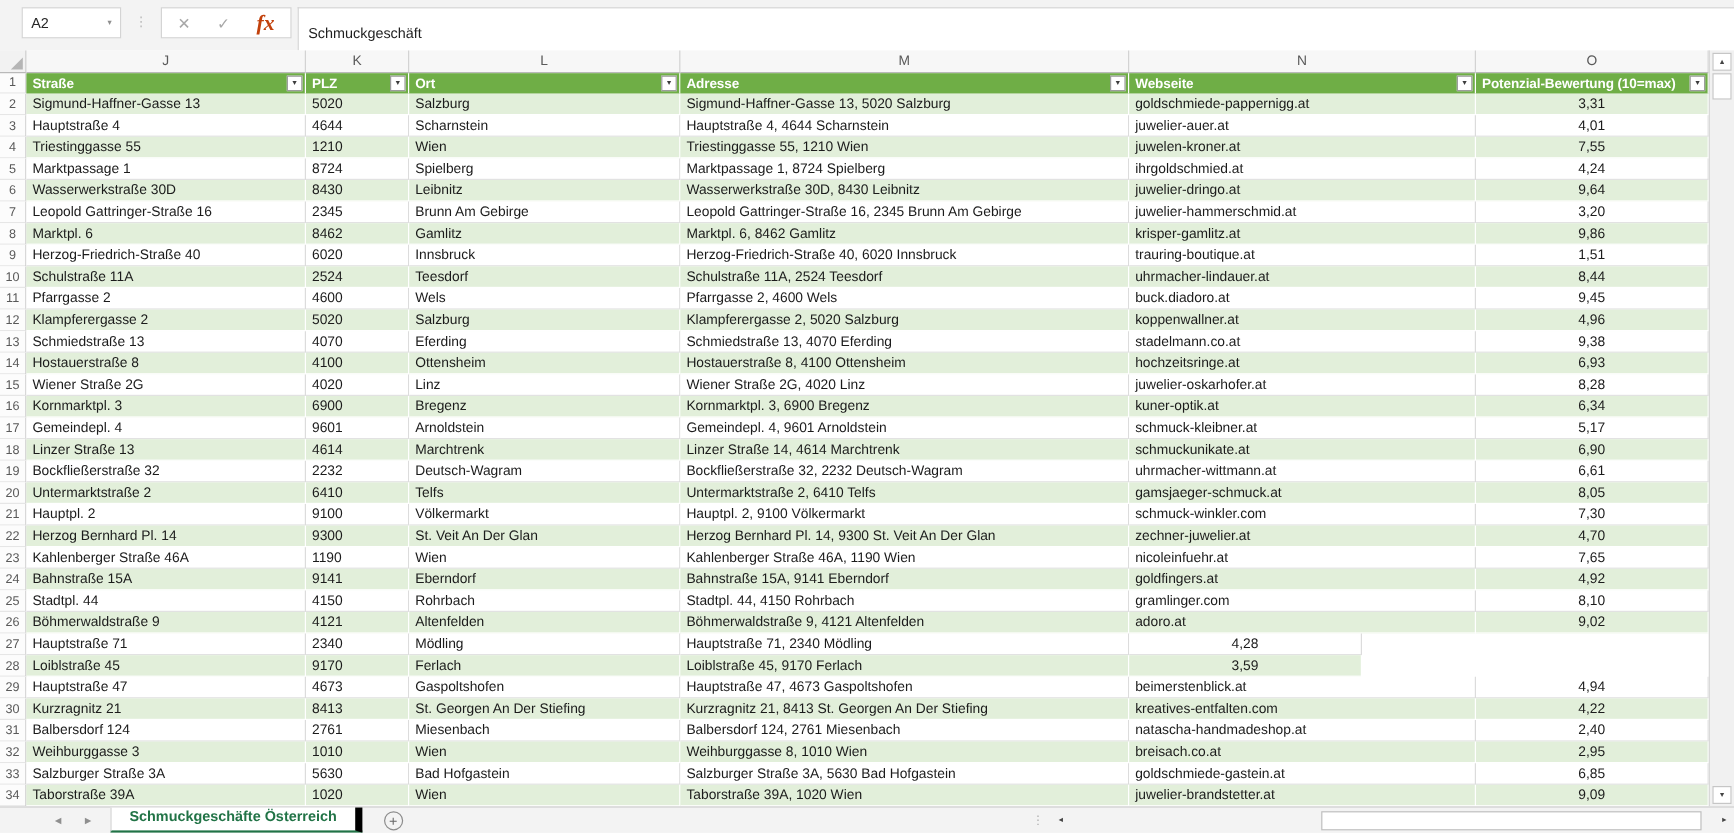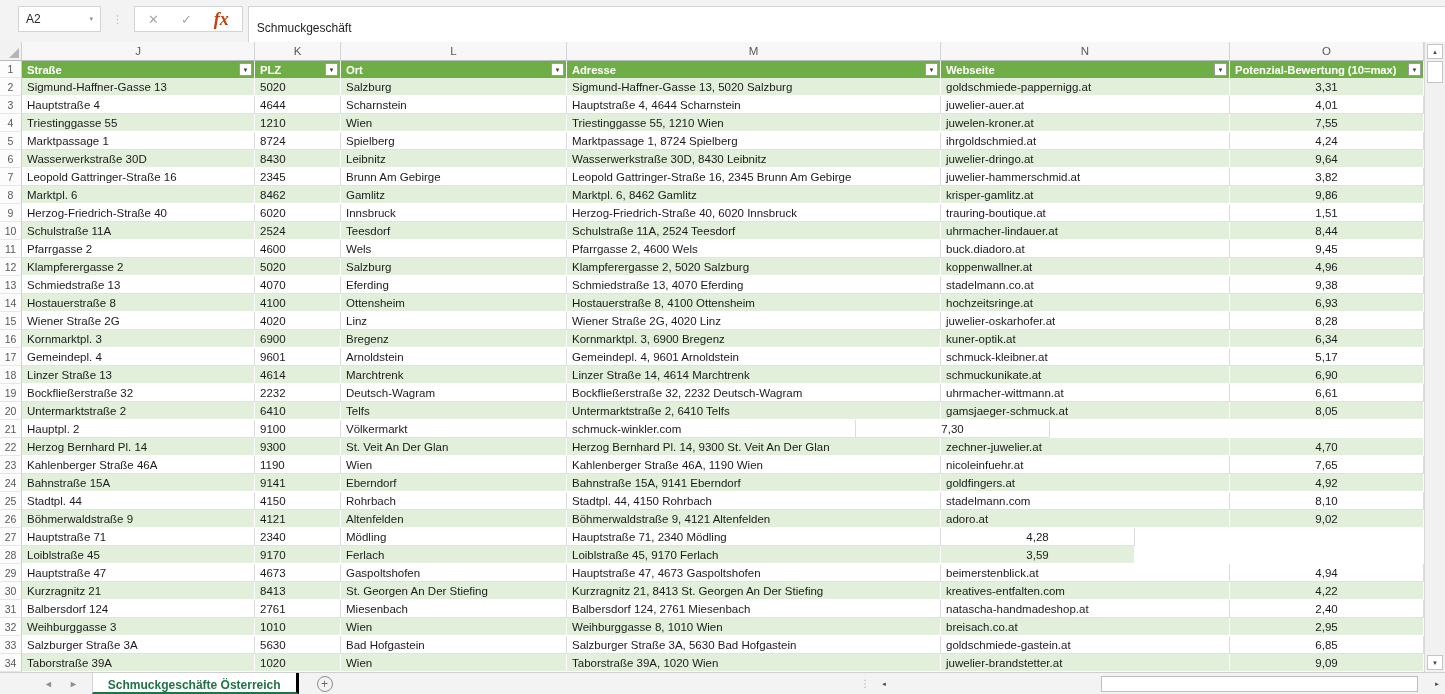--- a/index.html
+++ b/index.html
@@ -42,21 +42,21 @@
 
   
   .vscroll { width: 21px; height: 630px; background: #f1f1f1; border-left: 1px solid #d9d9d9; display: flex; flex-direction: column; align-items: center; padding: 2px 2px; }
   .vbtn { width: 16px; height: 15px; background: #fff; border: 1px solid #c6c6c6; color: #444; font-size: 6px; display: flex; align-items: center; justify-content: center; flex: none; }
   .vthumb { width: 16px; height: 22px; background: #fff; border: 1px solid #c6c6c6; margin-top: 2px; flex: none; }
   .vspacer { flex: 1; }
 
   
   .bottom-bar { height: 22px; background: #f3f3f3; border-top: 1px solid #cfcfcf; display: flex; align-items: stretch; position: relative; flex: none; }
   .sheet-nav { display: flex; align-items: center; gap: 16px; margin-left: 44px; color: #8f8f8f; font-size: 9px; }
-  .sheet-tab { margin-left: 14px; background: #fff; border-left: 1px solid #d4d4d4; border-right: 3px solid #000000; border-bottom: 2px solid #217346; display: flex; align-items: flex-end; padding: 0 15px; font-size: 12px; font-weight: bold; color: #217346; }
+  .sheet-tab { margin-left: 14px; background: #fff; border-left: 1px solid #d4d4d4; border-right: 6px solid #000000; border-bottom: 2px solid #217346; display: flex; align-items: flex-start; padding: 0 15px; font-size: 12px; font-weight: bold; color: #217346; }
   .add-sheet { width: 16px; height: 16px; border: 1px solid #8c8c8c; border-radius: 50%; color: #666; font-size: 12px; line-height: 1; display: flex; align-items: center; justify-content: center; align-self: center; margin-left: 18px; }
   .hscroll { position: absolute; right: 0; top: 0; bottom: 0; width: 585px; display: flex; align-items: center; }
   .drag-dots { color: #adadad; font-size: 10px; margin-right: 6px; }
   .hbtn { width: 16px; height: 16px; background: #f3f3f3; color: #444; font-size: 6px; display: flex; align-items: center; justify-content: center; flex: none; }
   .htrack { flex: 1; height: 16px; position: relative; }
   .hthumb { position: absolute; left: 39%; width: 59%; top: 0; height: 16px; background: #fff; border: 1px solid #bdbdbd; }
 </style>
 </head>
 <body>
 
@@ -164,21 +164,21 @@
             <div class="cell w-n">juwelier-dringo.at</div>
             <div class="cell w-o center">9,64</div>
           </div>
           <div class="row">
             <div class="rownum">7</div>
             <div class="cell w-j">Leopold Gattringer-Straße 16</div>
             <div class="cell w-k">2345</div>
             <div class="cell w-l">Brunn Am Gebirge</div>
             <div class="cell w-m">Leopold Gattringer-Straße 16, 2345 Brunn Am Gebirge</div>
             <div class="cell w-n">juwelier-hammerschmid.at</div>
-            <div class="cell w-o center">3,82</div>
+            <div class="cell w-o center">3,20</div>
           </div>
           <div class="row banded">
             <div class="rownum">8</div>
             <div class="cell w-j">Marktpl. 6</div>
             <div class="cell w-k">8462</div>
             <div class="cell w-l">Gamlitz</div>
             <div class="cell w-m">Marktpl. 6, 8462 Gamlitz</div>
             <div class="cell w-n">krisper-gamlitz.at</div>
             <div class="cell w-o center">9,86</div>
           </div>
@@ -288,20 +288,21 @@
             <div class="cell w-l">Telfs</div>
             <div class="cell w-m">Untermarktstraße 2, 6410 Telfs</div>
             <div class="cell w-n">gamsjaeger-schmuck.at</div>
             <div class="cell w-o center">8,05</div>
           </div>
           <div class="row">
             <div class="rownum">21</div>
             <div class="cell w-j">Hauptpl. 2</div>
             <div class="cell w-k">9100</div>
             <div class="cell w-l">Völkermarkt</div>
+            <div class="cell w-m">Hauptpl. 2, 9100 Völkermarkt</div>
             <div class="cell w-n">schmuck-winkler.com</div>
             <div class="cell w-o center">7,30</div>
           </div>
           <div class="row banded">
             <div class="rownum">22</div>
             <div class="cell w-j">Herzog Bernhard Pl. 14</div>
             <div class="cell w-k">9300</div>
             <div class="cell w-l">St. Veit An Der Glan</div>
             <div class="cell w-m">Herzog Bernhard Pl. 14, 9300 St. Veit An Der Glan</div>
             <div class="cell w-n">zechner-juwelier.at</div>
@@ -324,21 +325,21 @@
             <div class="cell w-m">Bahnstraße 15A, 9141 Eberndorf</div>
             <div class="cell w-n">goldfingers.at</div>
             <div class="cell w-o center">4,92</div>
           </div>
           <div class="row">
             <div class="rownum">25</div>
             <div class="cell w-j">Stadtpl. 44</div>
             <div class="cell w-k">4150</div>
             <div class="cell w-l">Rohrbach</div>
             <div class="cell w-m">Stadtpl. 44, 4150 Rohrbach</div>
-            <div class="cell w-n">stadelmann.com</div>
+            <div class="cell w-n">gramlinger.com</div>
             <div class="cell w-o center">8,10</div>
           </div>
           <div class="row banded">
             <div class="rownum">26</div>
             <div class="cell w-j">Böhmerwaldstraße 9</div>
             <div class="cell w-k">4121</div>
             <div class="cell w-l">Altenfelden</div>
             <div class="cell w-m">Böhmerwaldstraße 9, 4121 Altenfelden</div>
             <div class="cell w-n">adoro.at</div>
             <div class="cell w-o center">9,02</div>

